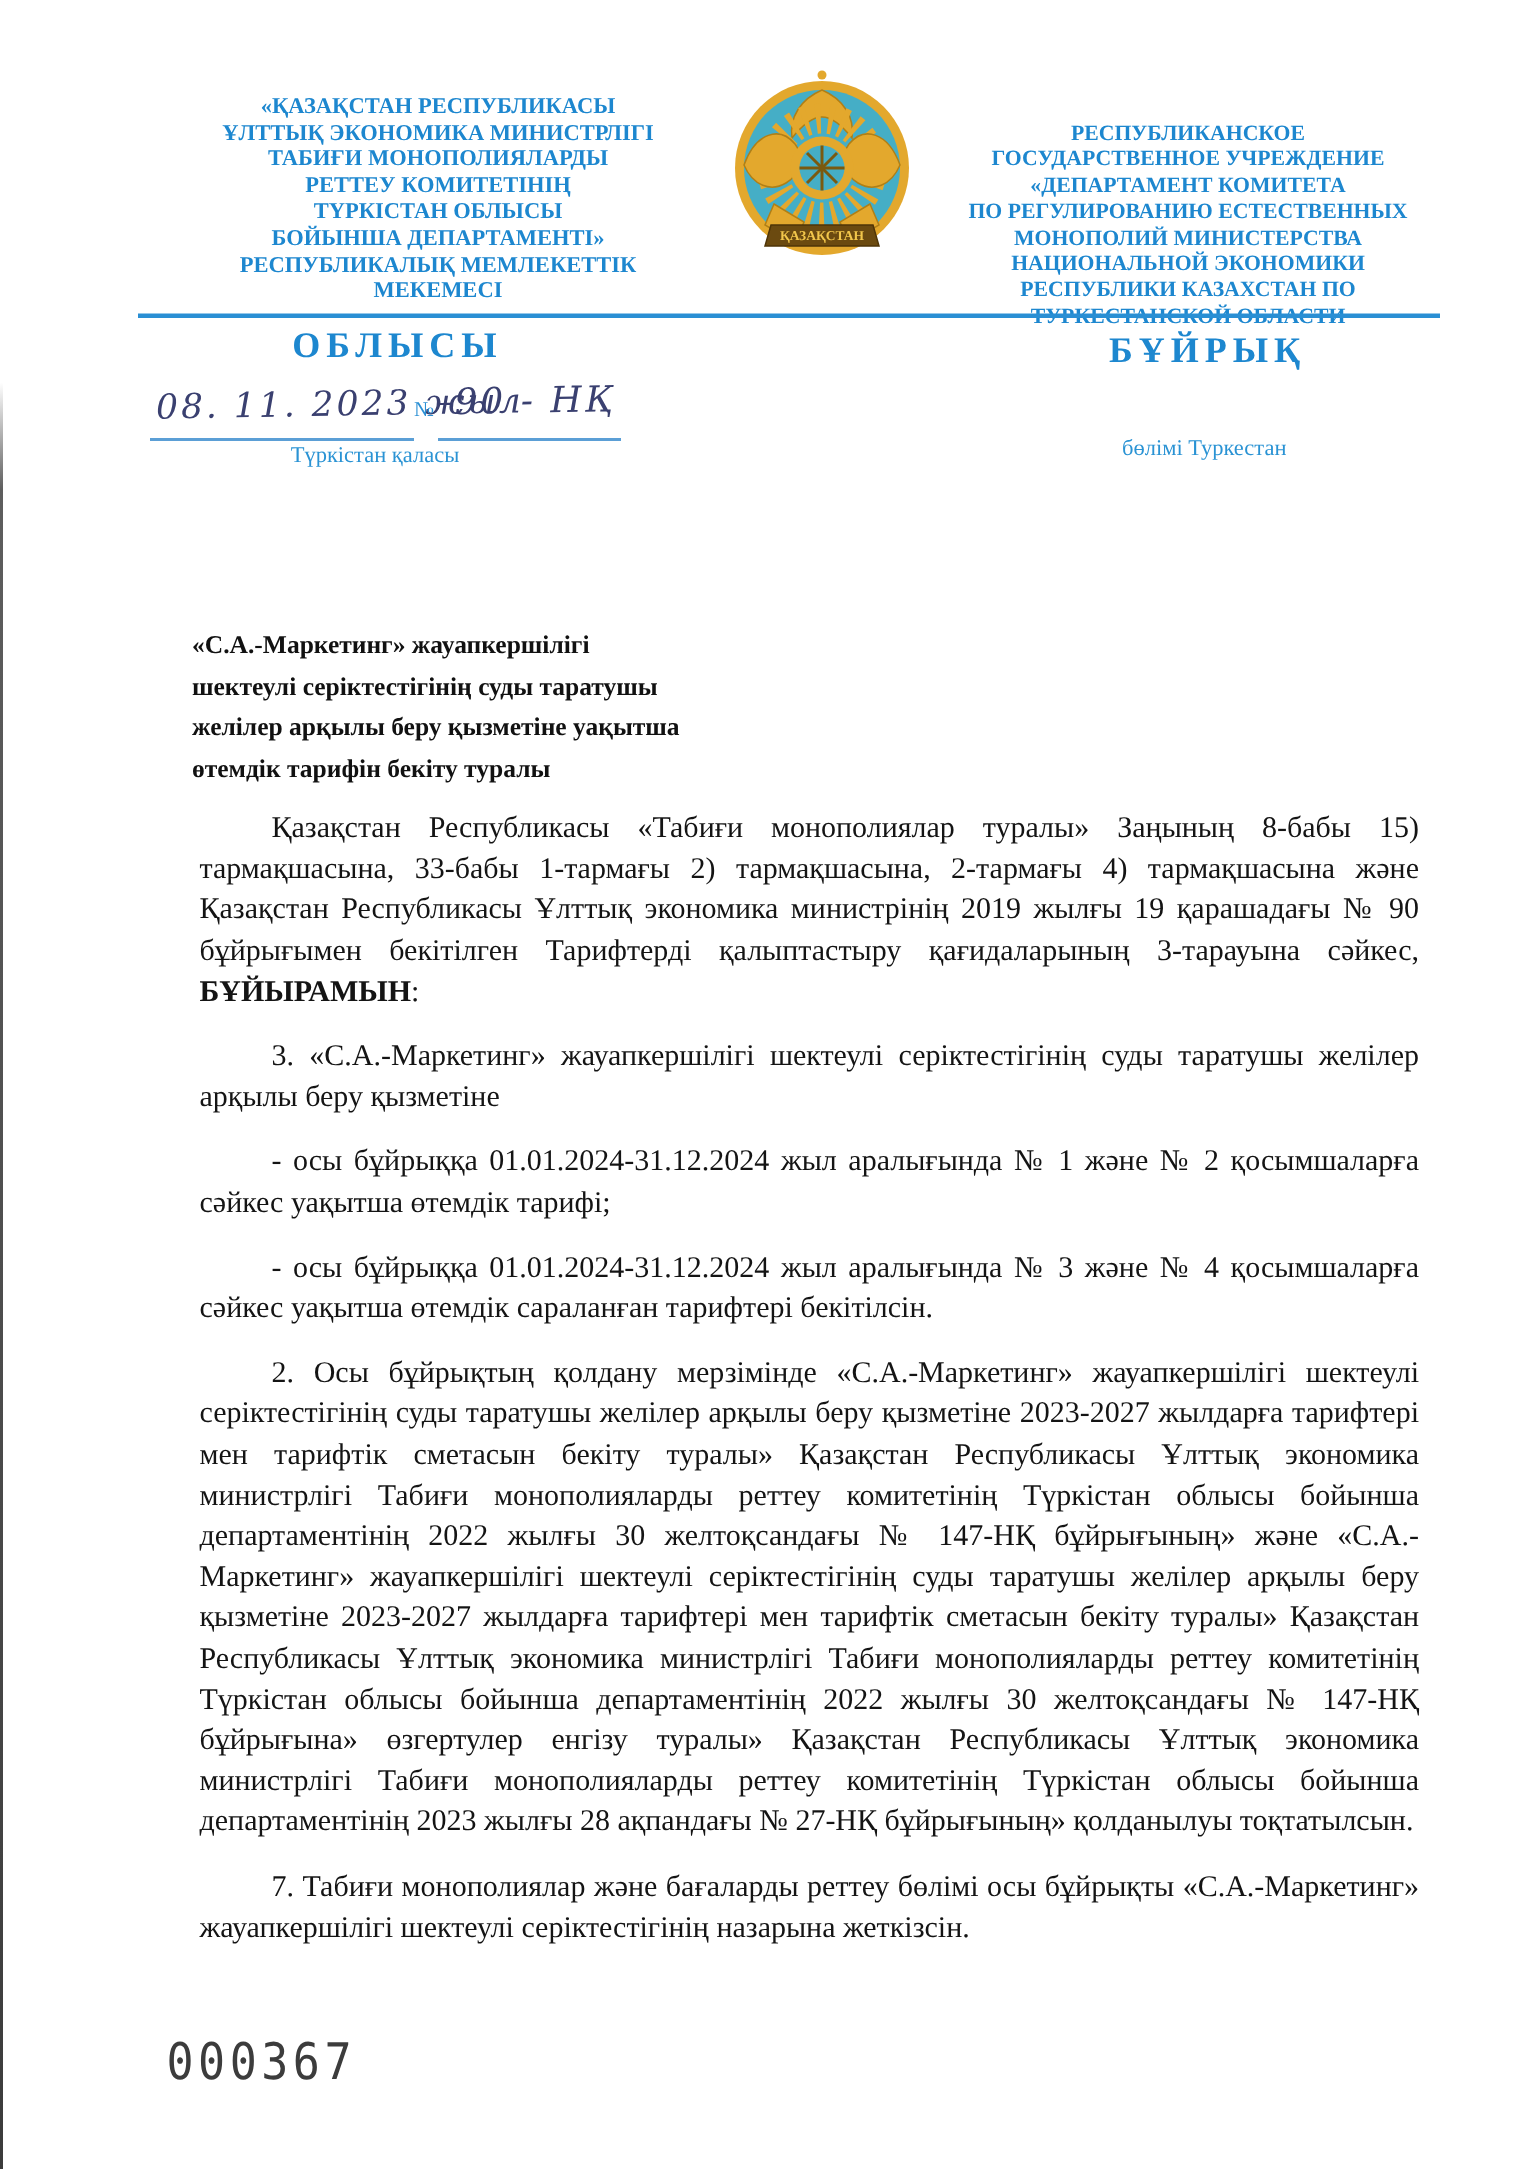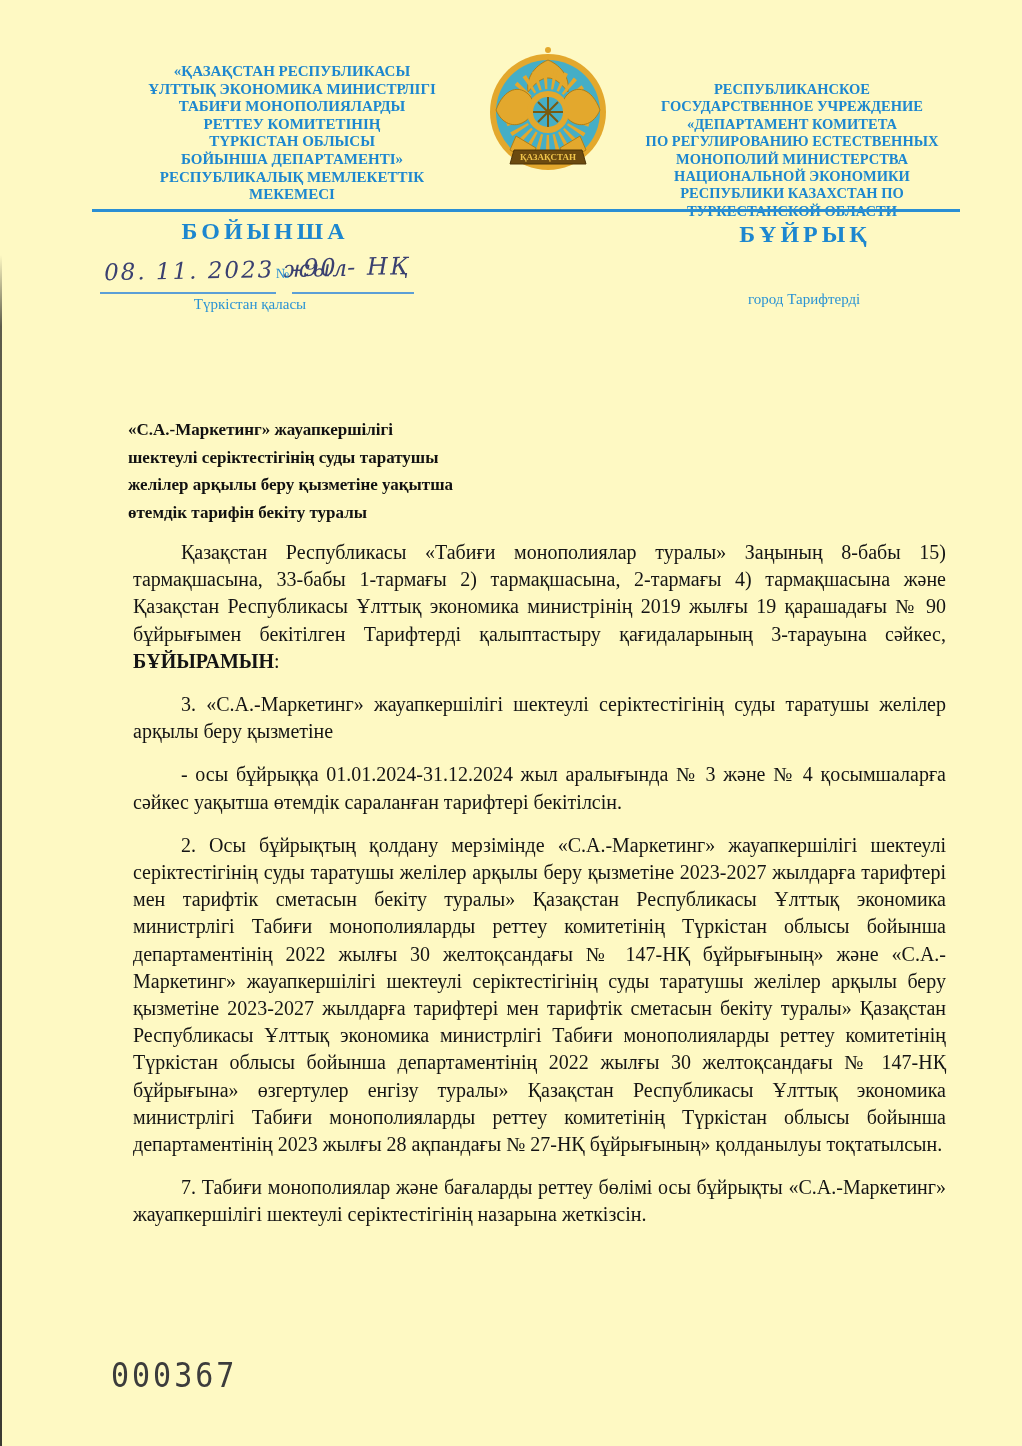--- a/index.html
+++ b/index.html
@@ -1,20 +1,20 @@
 <!DOCTYPE html>
 <html><head>
 <meta charset="utf-8">
 <style>
   html,body{margin:0;padding:0;background:#9a9a9a;}
   .page{
     position:relative;
     width:1022px;height:1446px;
     margin:0 auto;
-    background:#fef9c3;
+    background:#ffffff;
     overflow:hidden;
     font-family:"Liberation Serif", serif;
     color:#141414;
   }
   
   .scan-edge{
     position:absolute;left:0;top:255px;width:2px;height:1191px;
     background:linear-gradient(to bottom, rgba(25,25,25,0) 0%, rgba(25,25,25,.7) 6%, rgba(25,25,25,.85) 100%);
   }
   
@@ -129,40 +129,41 @@
 ГОСУДАРСТВЕННОЕ УЧРЕЖДЕНИЕ
 «ДЕПАРТАМЕНТ КОМИТЕТА
 ПО РЕГУЛИРОВАНИЮ ЕСТЕСТВЕННЫХ
 МОНОПОЛИЙ МИНИСТЕРСТВА
 НАЦИОНАЛЬНОЙ ЭКОНОМИКИ
 РЕСПУБЛИКИ КАЗАХСТАН ПО
 ТУРКЕСТАНСКОЙ ОБЛАСТИ</div>
 
   <div class="divider"></div>
 
-  <div class="order-word kk">БОЙЫНША</div>
+  <div class="order-word kk">ОБЛЫСЫ</div>
   <div class="order-word ru">БҰЙРЫҚ</div>
 
   <div class="hw hw-date">08. 11. 2023 жыл</div>
   <div class="no-sign">№</div>
   <div class="hw hw-num">90 - НҚ</div>
   <div class="uline ul1"></div>
   <div class="uline ul2"></div>
 
   <div class="place place-kk">Түркістан қаласы</div>
-  <div class="place place-ru">город Тарифтерді</div>
+  <div class="place place-ru">бөлімі Туркестан</div>
 
   <div class="doc-title">«С.А.-Маркетинг» жауапкершілігі
 шектеулі серіктестігінің суды таратушы
 желілер арқылы беру қызметіне уақытша
 өтемдік тарифін бекіту туралы</div>
 
   <div class="body-text">
     <p><span>Қазақстан Республикасы «Табиғи монополиялар туралы» Заңының 8-бабы 15) тармақшасына, 33-бабы 1-тармағы 2) тармақшасына, 2-тармағы 4) тармақшасына және Қазақстан Республикасы Ұлттық экономика министрінің 2019 жылғы 19 қарашадағы № 90 бұйрығымен бекітілген Тарифтерді қалыптастыру қағидаларының 3-тарауына сәйкес, </span><b>БҰЙЫРАМЫН</b><span>:</span></p>
     <p>3. «С.А.-Маркетинг» жауапкершілігі шектеулі серіктестігінің суды таратушы желілер арқылы беру қызметіне</p>
+    <p>- осы бұйрыққа 01.01.2024-31.12.2024 жыл аралығында № 1 және № 2 қосымшаларға сәйкес уақытша өтемдік тарифі;</p>
     <p>- осы бұйрыққа 01.01.2024-31.12.2024 жыл аралығында № 3 және № 4 қосымшаларға сәйкес уақытша өтемдік сараланған тарифтері бекітілсін.</p>
     <p>2. Осы бұйрықтың қолдану мерзімінде «С.А.-Маркетинг» жауапкершілігі шектеулі серіктестігінің суды таратушы желілер арқылы беру қызметіне 2023-2027 жылдарға тарифтері мен тарифтік сметасын бекіту туралы» Қазақстан Республикасы Ұлттық экономика министрлігі Табиғи монополияларды реттеу комитетінің Түркістан облысы бойынша департаментінің 2022 жылғы 30 желтоқсандағы № 147-НҚ бұйрығының» және «С.А.-Маркетинг» жауапкершілігі шектеулі серіктестігінің суды таратушы желілер арқылы беру қызметіне 2023-2027 жылдарға тарифтері мен тарифтік сметасын бекіту туралы» Қазақстан Республикасы Ұлттық экономика министрлігі Табиғи монополияларды реттеу комитетінің Түркістан облысы бойынша департаментінің 2022 жылғы 30 желтоқсандағы № 147-НҚ бұйрығына» өзгертулер енгізу туралы» Қазақстан Республикасы Ұлттық экономика министрлігі Табиғи монополияларды реттеу комитетінің Түркістан облысы бойынша департаментінің 2023 жылғы 28 ақпандағы № 27-НҚ бұйрығының» қолданылуы тоқтатылсын.</p>
     <p>7. Табиғи монополиялар және бағаларды реттеу бөлімі осы бұйрықты «С.А.-Маркетинг» жауапкершілігі шектеулі серіктестігінің назарына жеткізсін.</p>
   </div>
 
   <div class="stamp">000367</div>
 
 </div>
 
 </body></html>

